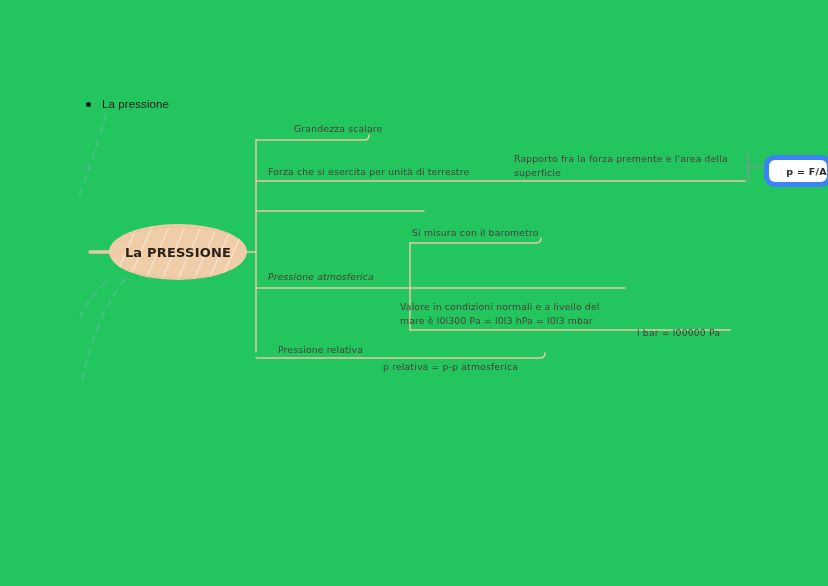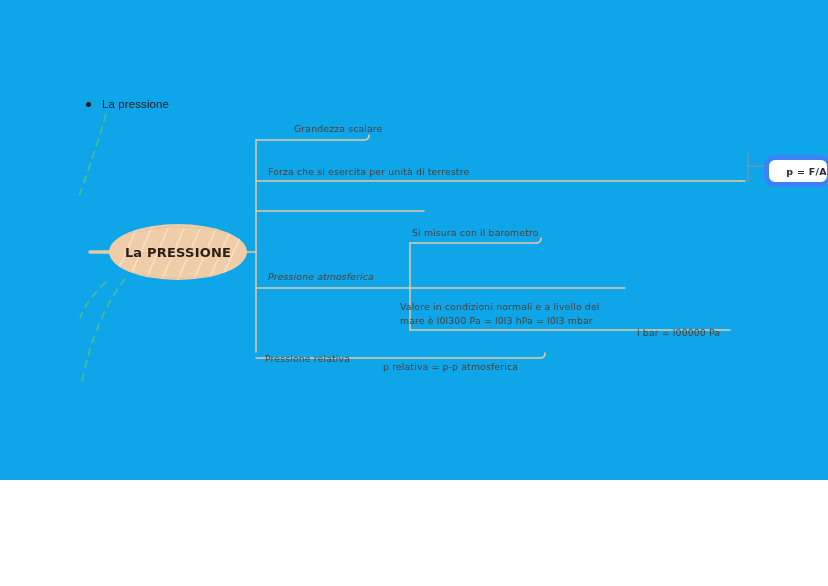--- a/index.html
+++ b/index.html
@@ -3,22 +3,22 @@
 <meta charset="utf-8">
 <style>
   html, body {
     margin: 0;
     padding: 0;
     background: #ffffff;
   }
   #canvas {
     position: relative;
     width: 828px;
-    height: 480px;
-    background: #0ea5e9;
+    height: 586px;
+    background: #22c55e;
     overflow: hidden;
     font-family: "DejaVu Sans", sans-serif;
   }
 
   
   .bullet-row {
     position: absolute;
     left: 86px;
     top: 98px;
     display: flex;
@@ -201,22 +201,24 @@
     <div class="center-label">La PRESSIONE</div>
   </div>
 
   <div class="node-text" style="left:268px; top:122px;margin-left:26px;">Grandezza scalare</div>
 
   <div class="node-text" style="left:268px; top:165px;">Forza che si esercita per unità di terrestre</div>
 
 
   <div class="node-text" style="left:268px; top:270px;font-style:italic;">Pressione atmosferica</div>
 
-  <div class="node-text" style="left:265px; top:343px;margin-top:9px;">Pressione relativa</div>
-
+  <div class="node-text" style="left:278px; top:343px;">Pressione relativa</div>
+
+  <div class="node-text" style="left:514px; top:152px;">Rapporto fra la forza premente e l'area della
+superficie</div>
 
   <div class="node-text" style="left:412px; top:226px;">Si misura con il barometro</div>
 
 
   <div class="node-text" style="left:400px; top:300px;">Valore in condizioni normali e a livello del
 mare è l0l300 Pa = l0l3 hPa = l0l3 mbar</div>
 
   <div class="node-text" style="left:637px; top:326px;">l bar = l00000 Pa</div>
 
   <div class="node-text" style="left:383px; top:360px;">p relativa = p-p atmosferica</div>

